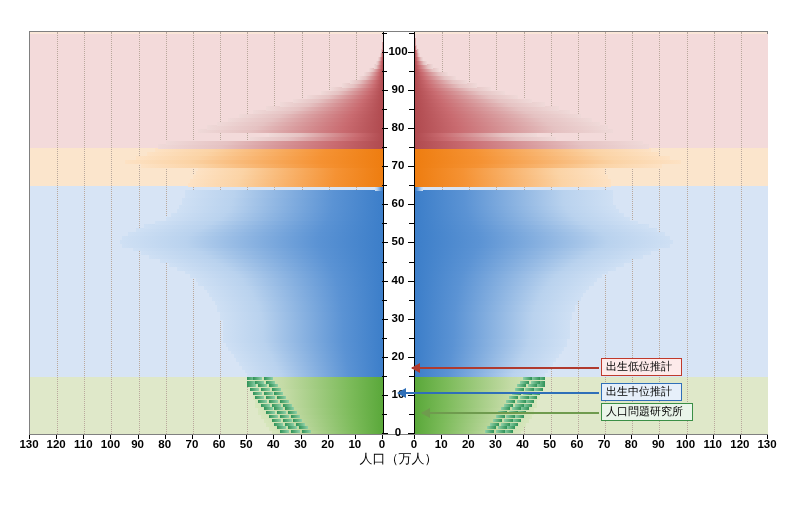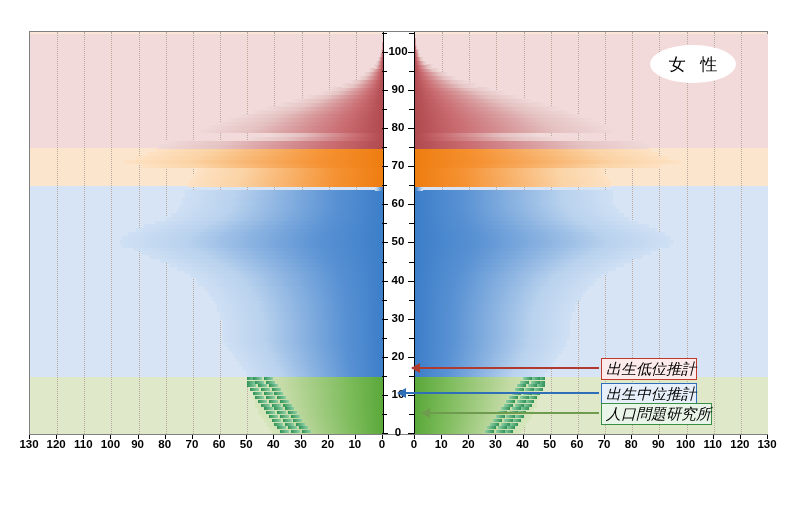--- a/index.html
+++ b/index.html
@@ -110,22 +110,22 @@
   }
   .xtick { position: absolute; top: 435px; width: 0; height: 4px; border-left: 1px solid #000; }
   .axis-caption {
     position: absolute; left: 0; top: 450px; width: 797px; text-align: center;
     font-size: 13px; color: #000;
   }
 
   
   .legend-box {
     position: absolute; border: 1px solid; background: #fdf0e6;
-    font-size: 15px; color:#000; padding: 2px 0 3px 4px;
-    white-space: nowrap; line-height: 1; font-style: italic;
+    font-size: 11px; color:#000; padding: 2px 9px 3px 4px;
+    white-space: nowrap; line-height: 1;
   }
   .legend-box.low  { border-color: #c0392b; background:#fdeaea; }
   .legend-box.mid  { border-color: #2f6fb8; background:#e6effa; }
   .legend-box.high { border-color: #3a8f46; background:#eaf5ea; }
 
   .arrow { position: absolute; height: 0; }
   .arrow .shaft { position: absolute; top: 0; height: 0; border-top: 2px solid; width: 100%; }
   .arrow .head {
     position: absolute; top: -4px; left: -1px;
     width: 0; height: 0; border-top: 5px solid transparent;
@@ -671,21 +671,20 @@
         <div class="proj" style="top: 344.844px; height: 4.21043px; width: 116.762px;">
           <i></i>
         </div>
       </div>
     <div class="center-gutter">
       <div class="gutter-line l"></div>
       <div class="gutter-line r"></div>
     </div>
   </div>
 
-  <div class="sex-label female">女 性</div>
 
   <div id="age-axis">
       <div class="age-tick" style="left: 382px; top: 413.948px;">
         <div class="tl"></div>
         <div class="tr"></div>
       </div>
       <div class="age-tick" style="left: 382px; top: 375.844px;">
         <div class="tl"></div>
         <div class="tr"></div>
       </div>
@@ -833,20 +832,21 @@
       <div class="xlabel" style="left: 670.538px; top: 438px;">100</div>
       <div class="xtick" style="left: 685.538px;"></div>
       <div class="xlabel" style="left: 697.692px; top: 438px;">110</div>
       <div class="xtick" style="left: 712.692px;"></div>
       <div class="xlabel" style="left: 724.846px; top: 438px;">120</div>
       <div class="xtick" style="left: 739.846px;"></div>
       <div class="xlabel" style="left: 752px; top: 438px;">130</div>
       <div class="xtick" style="left: 767px;"></div>
     </div>
 
+  <div class="axis-caption">人口（万人）</div>
 
   <div class="arrow low" style="left:412px; top:367px; width:187px;">
     <div class="shaft"></div>
       <div class="head"></div>
   </div>
   <div class="arrow mid" style="left:398px; top:392px; width:201px;">
     <div class="shaft"></div>
       <div class="head"></div>
   </div>
   <div class="arrow high" style="left:422px; top:412px; width:177px;">

